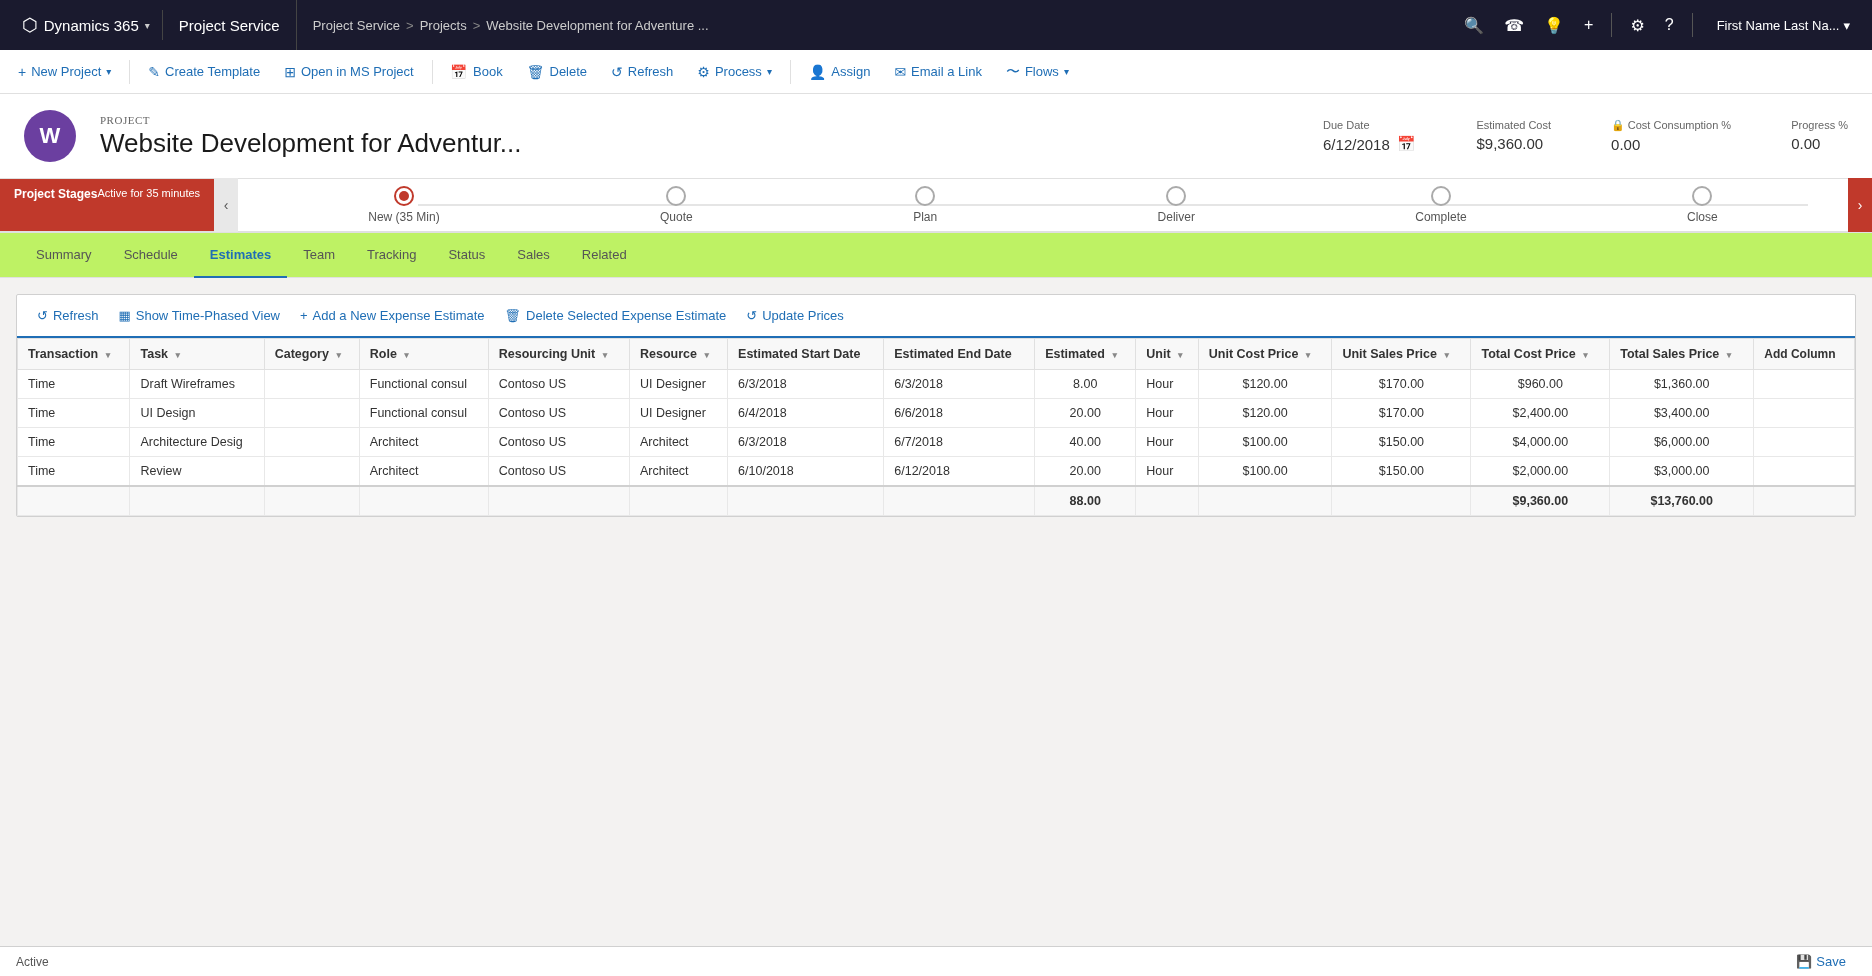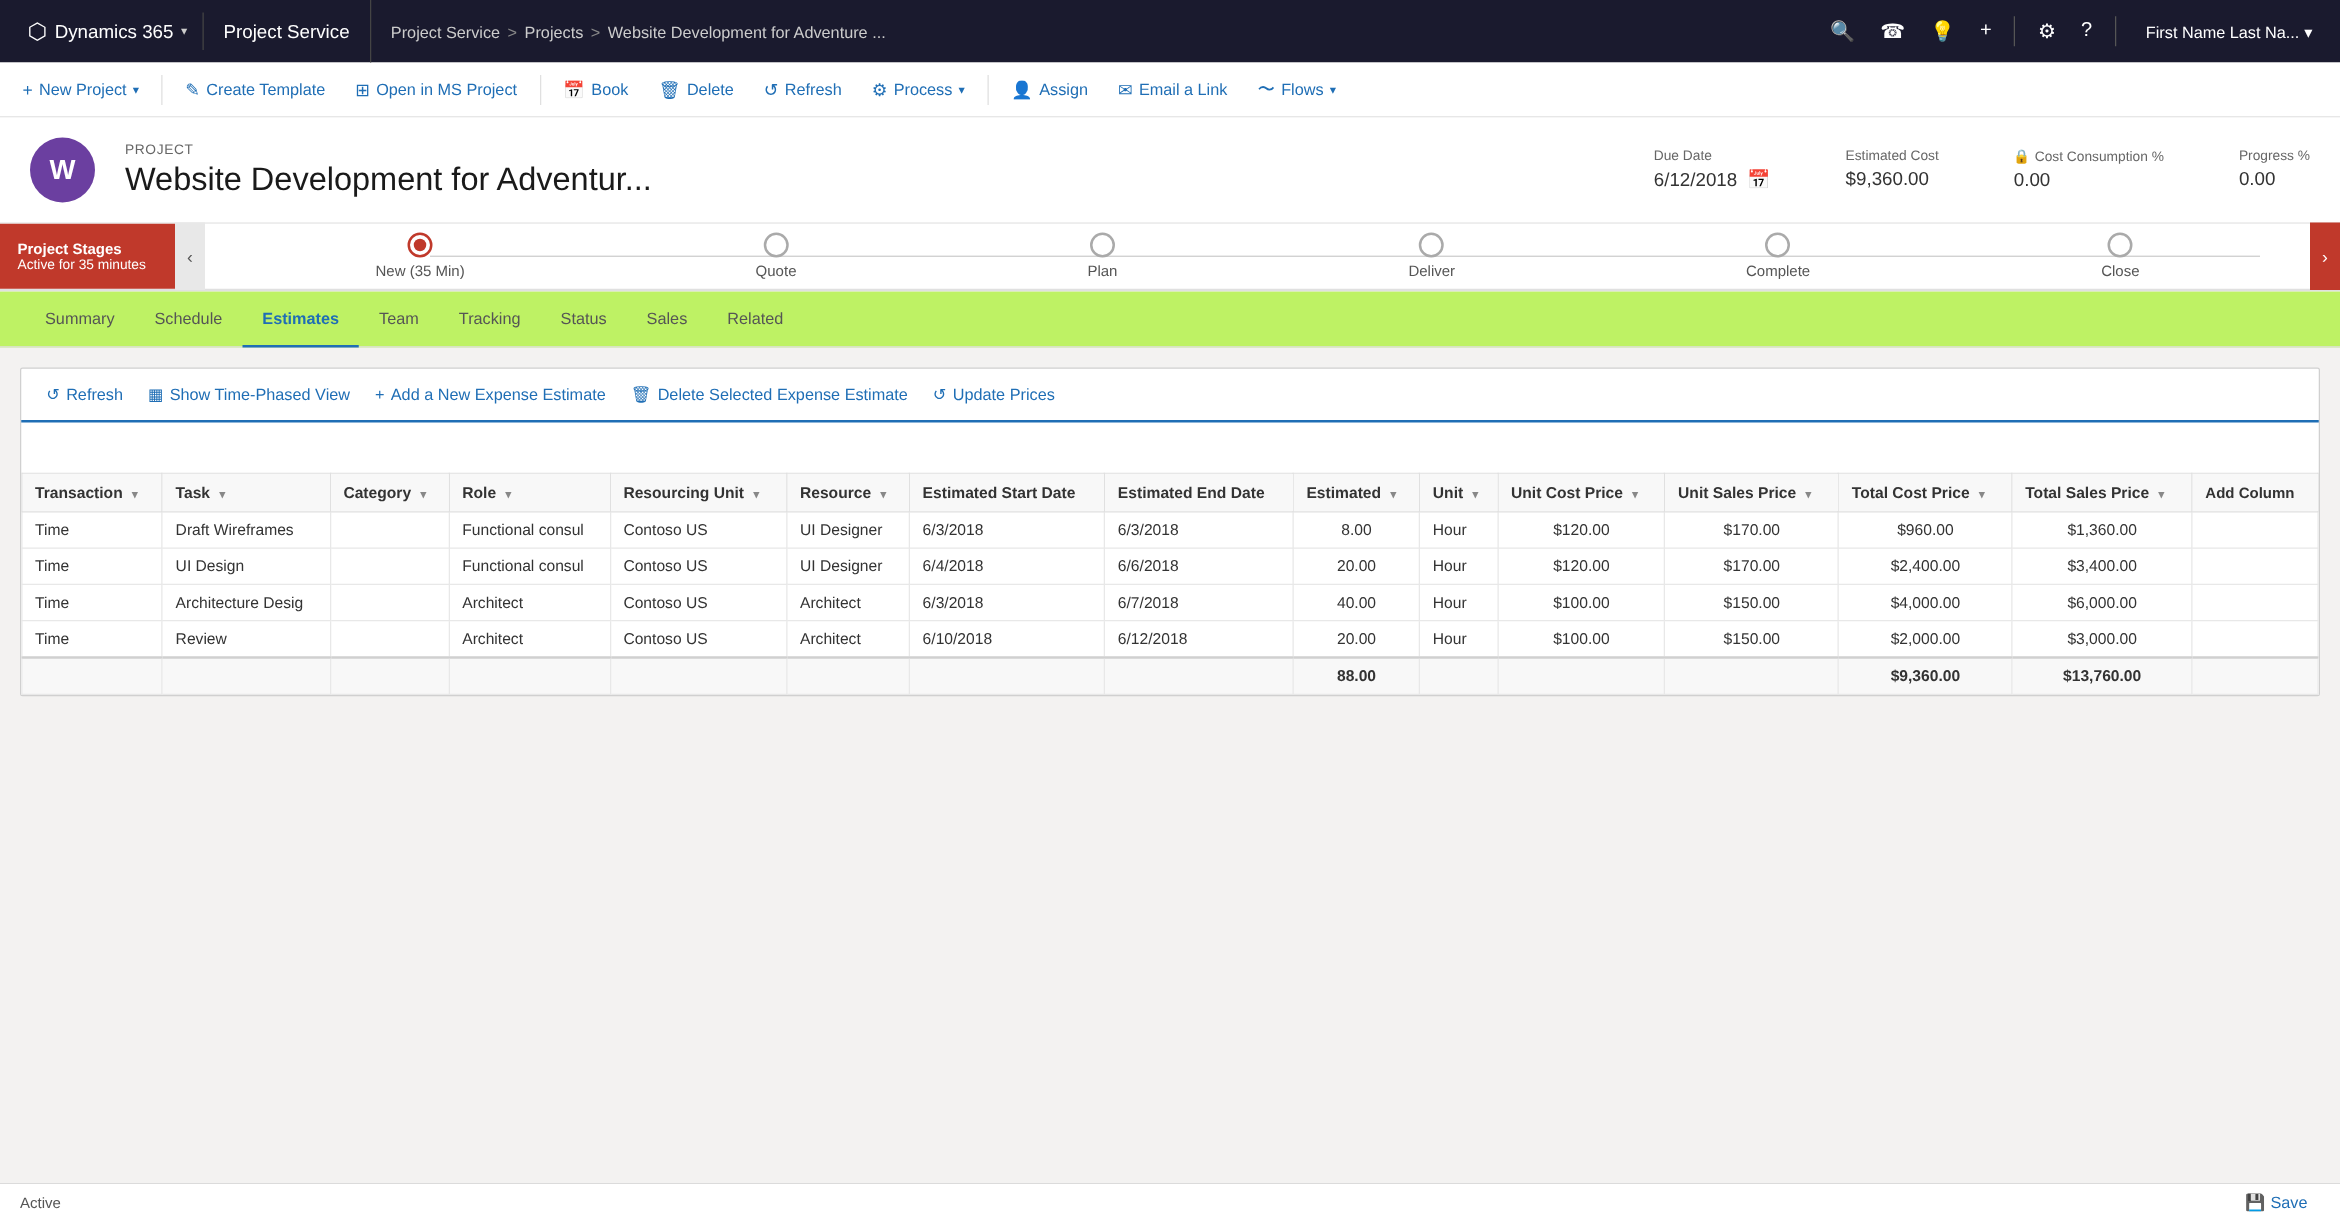--- a/index.html
+++ b/index.html
@@ -118,21 +118,21 @@
       border-radius: 50%;
       display: flex;
       align-items: center;
       justify-content: center;
       color: #fff;
       font-size: 22px;
       font-weight: bold;
       flex-shrink: 0;
     }
     .project-info { flex: 1; }
-    .project-label { font-size: 11px; color: #666; text-transform: uppercase; letter-spacing: 0.5px; }
+    .project-label { font-size: 11px; color: #666; text-transform: uppercase; letter-spacing: 0.5px; font-family: Liberation Serif, serif; }
     .project-name { font-size: 26px; font-weight: 400; color: #1a1a1a; margin-top: 2px; }
     .project-meta {
       display: flex;
       gap: 60px;
       margin-left: auto;
       align-items: flex-start;
     }
     .meta-item { display: flex; flex-direction: column; gap: 4px; }
     .meta-label { font-size: 11px; color: #666; }
     .meta-value { font-size: 15px; color: #333; display: flex; align-items: center; gap: 8px; }
@@ -147,21 +147,21 @@
       height: 54px;
     }
     .stages-label {
       background: #c0392b;
       color: #fff;
       padding: 8px 14px;
       font-size: 12px;
       font-weight: 600;
       height: 100%;
       display: flex;
-      flex-direction: column;
+      flex-direction: row;
       justify-content: center;
       min-width: 140px;
     }
     .stages-label .sub { font-size: 11px; font-weight: 400; }
     .stage-nav-btn {
       width: 24px;
       height: 54px;
       background: #e8e8e8;
       border: none;
       cursor: pointer;
@@ -278,21 +278,21 @@
       color: #1f6eb5;
       font-size: 13px;
       cursor: pointer;
       padding: 5px 8px;
       border-radius: 2px;
       white-space: nowrap;
     }
     .est-btn .icon { font-size: 13px; }
 
     
-    .grid-wrapper { overflow-x: auto; margin-top: 40px; }
+    .grid-wrapper { overflow-x: auto; }
     .grid-table {
       width: 100%;
       border-collapse: collapse;
       font-size: 12.5px;
     }
     .grid-table th {
       background: #f8f8f8;
       border: 1px solid #e0e0e0;
       padding: 8px 10px;
       text-align: left;

